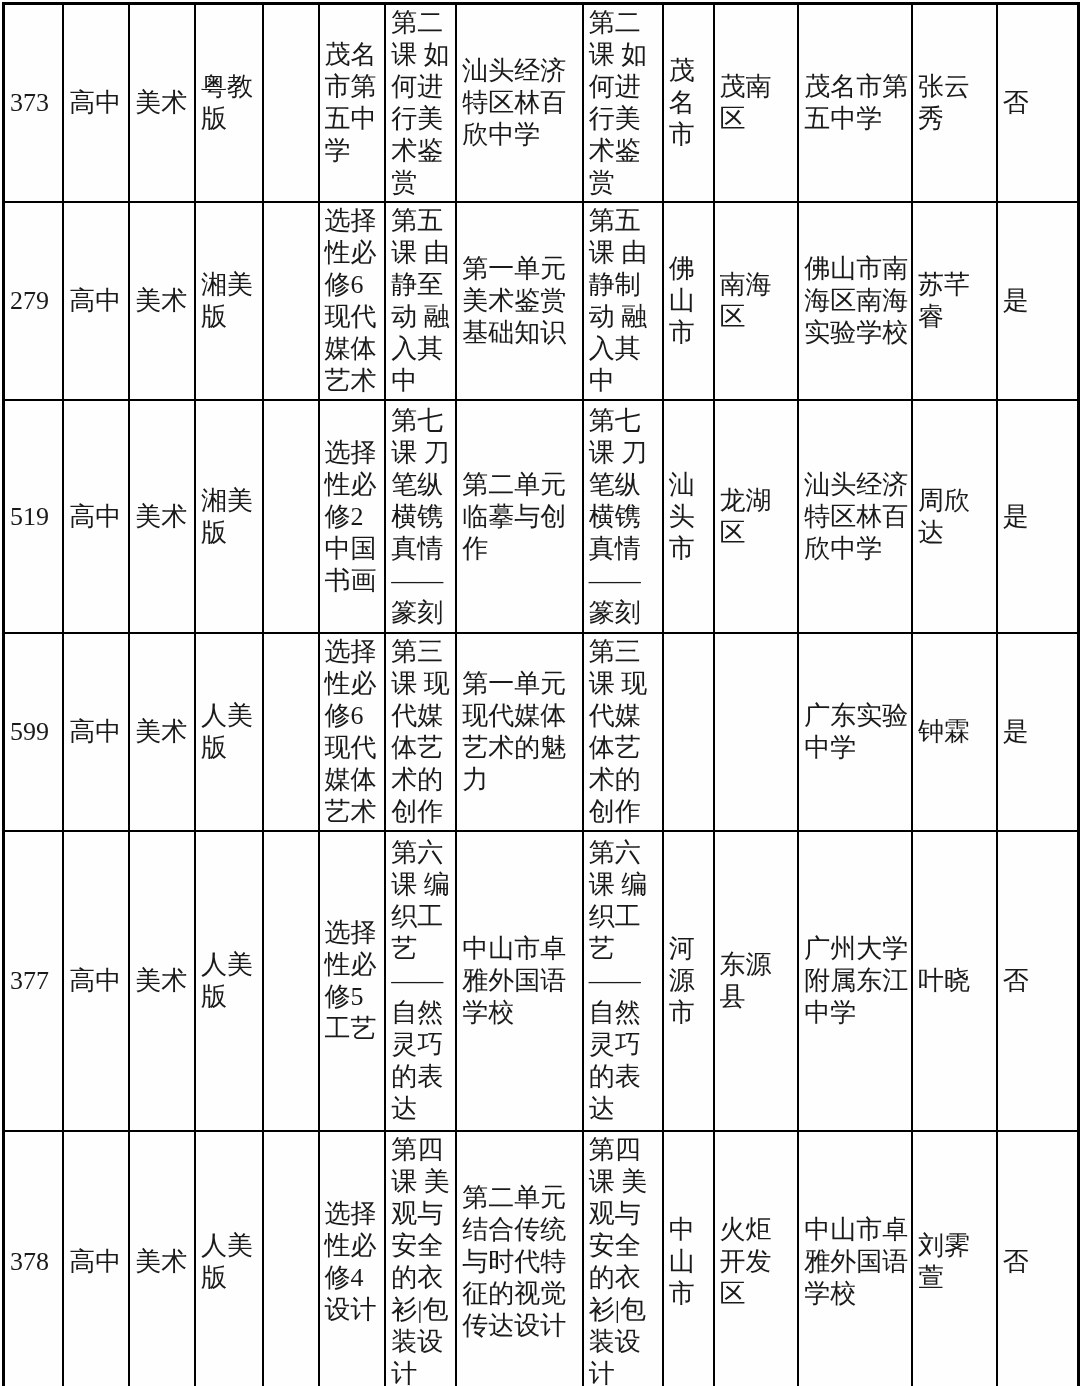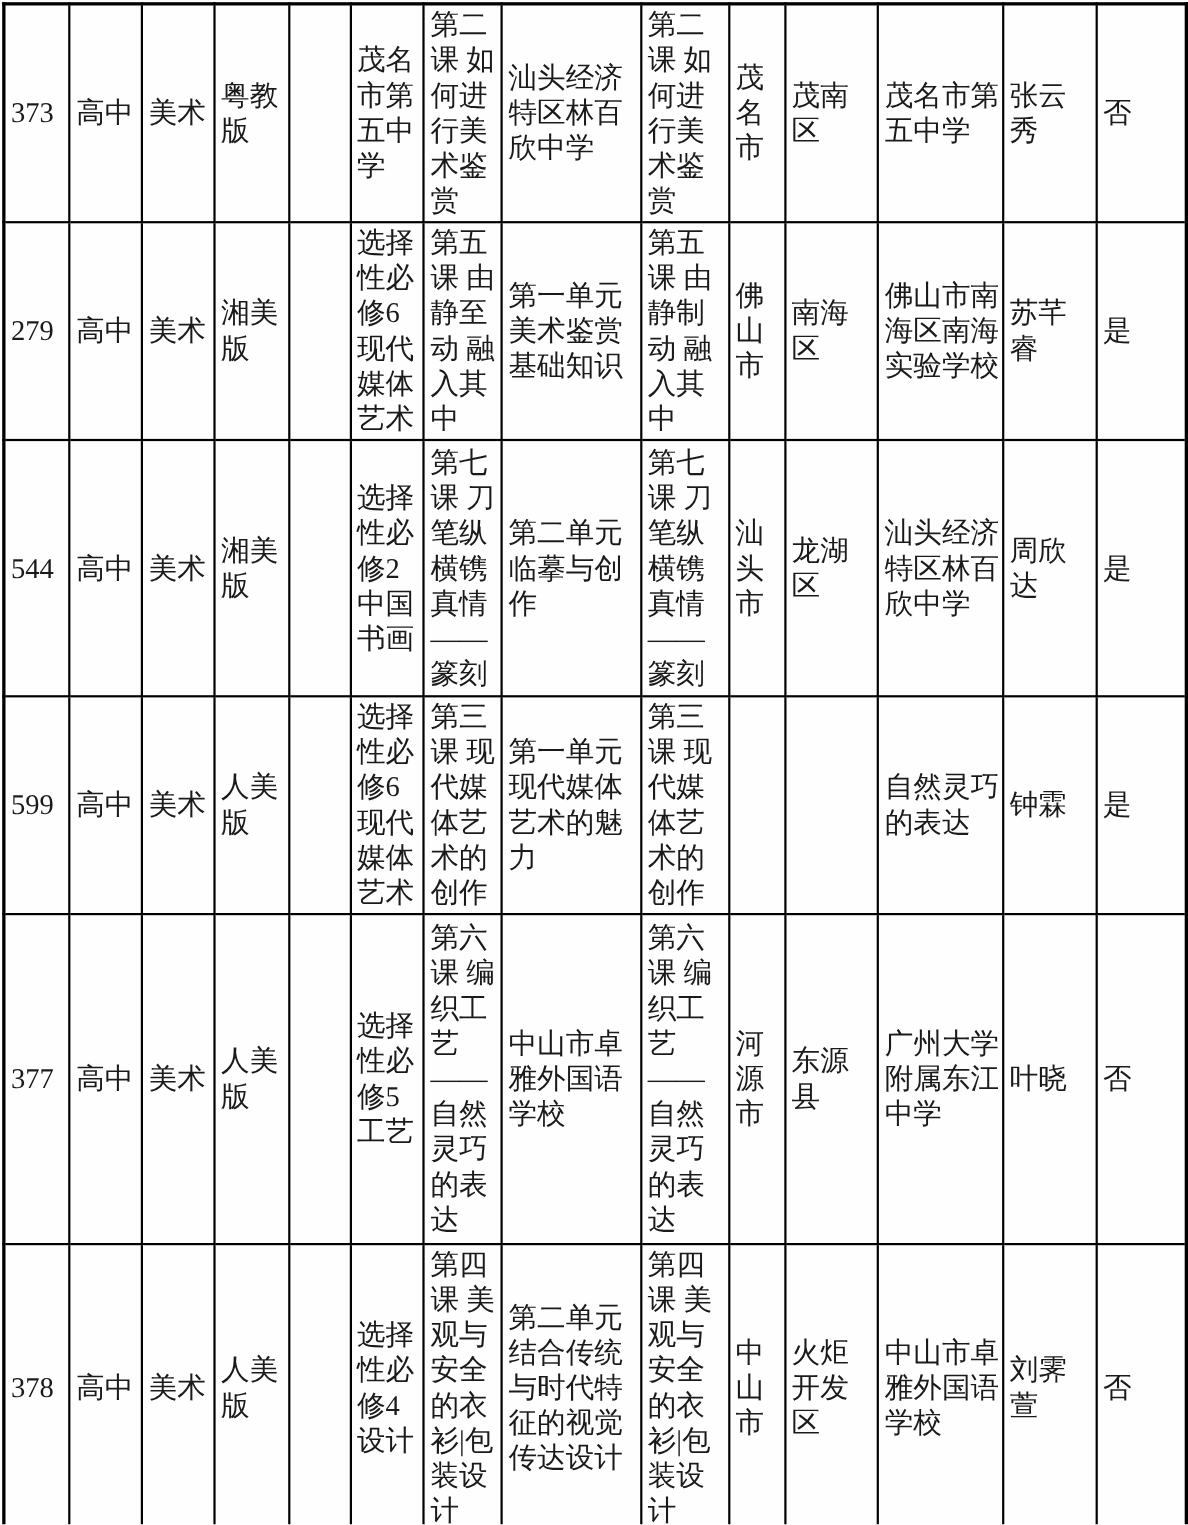--- a/index.html
+++ b/index.html
@@ -87,21 +87,21 @@
         <td>第五课 由静至动 融入其中</td>
         <td>第一单元美术鉴赏基础知识</td>
         <td>第五课 由静制动 融入其中</td>
         <td>佛山市</td>
         <td>南海区</td>
         <td>佛山市南海区南海实验学校</td>
         <td>苏芊睿</td>
         <td>是</td>
       </tr>
       <tr class="r2">
-        <td>544</td>
+        <td>519</td>
         <td>高中</td>
         <td>美术</td>
         <td>湘美版</td>
         <td></td>
         <td>选择性必修2中国书画</td>
         <td>第七课 刀笔纵横镌真情——篆刻</td>
         <td>第二单元临摹与创作</td>
         <td>第七课 刀笔纵横镌真情——篆刻</td>
         <td>汕头市</td>
         <td>龙湖区</td>
@@ -114,21 +114,21 @@
         <td>高中</td>
         <td>美术</td>
         <td>人美版</td>
         <td></td>
         <td>选择性必修6现代媒体艺术</td>
         <td>第三课 现代媒体艺术的创作</td>
         <td>第一单元现代媒体艺术的魅力</td>
         <td>第三课 现代媒体艺术的创作</td>
         <td></td>
         <td></td>
-        <td>自然灵巧的表达</td>
+        <td>广东实验中学</td>
         <td>钟霖</td>
         <td>是</td>
       </tr>
       <tr class="r4">
         <td>377</td>
         <td>高中</td>
         <td>美术</td>
         <td>人美版</td>
         <td></td>
         <td>选择性必修5工艺</td>

